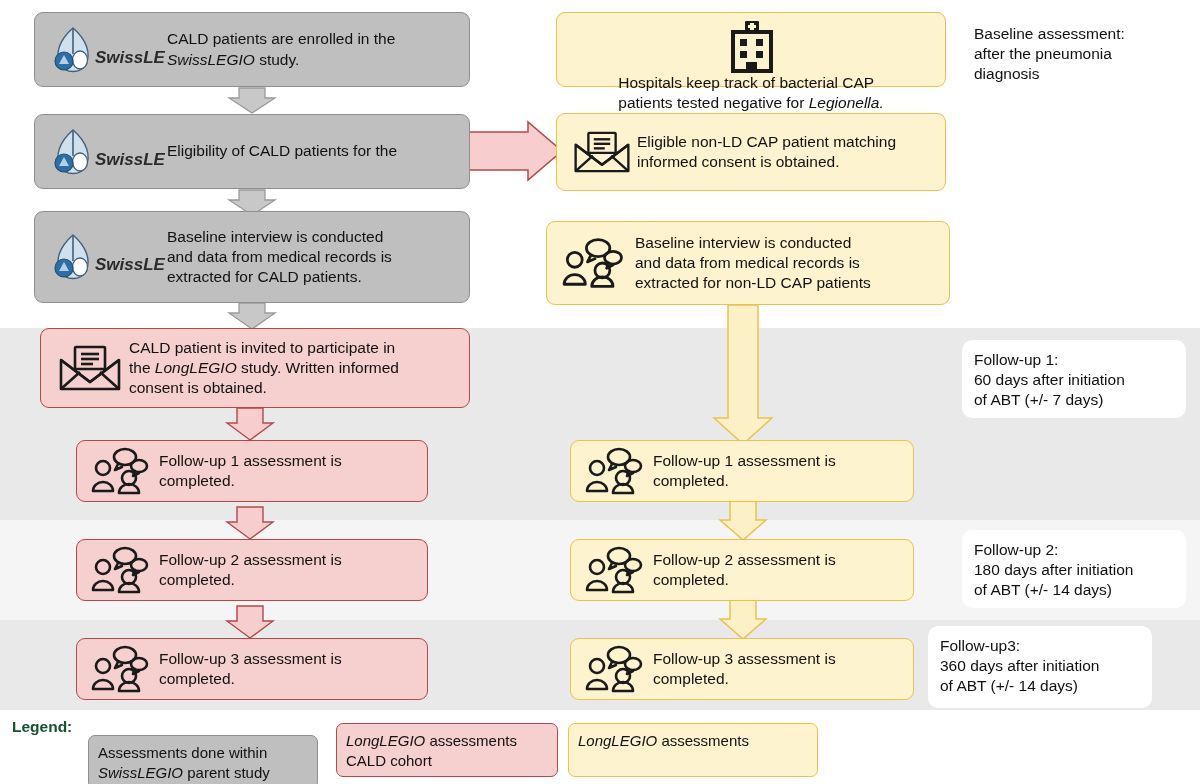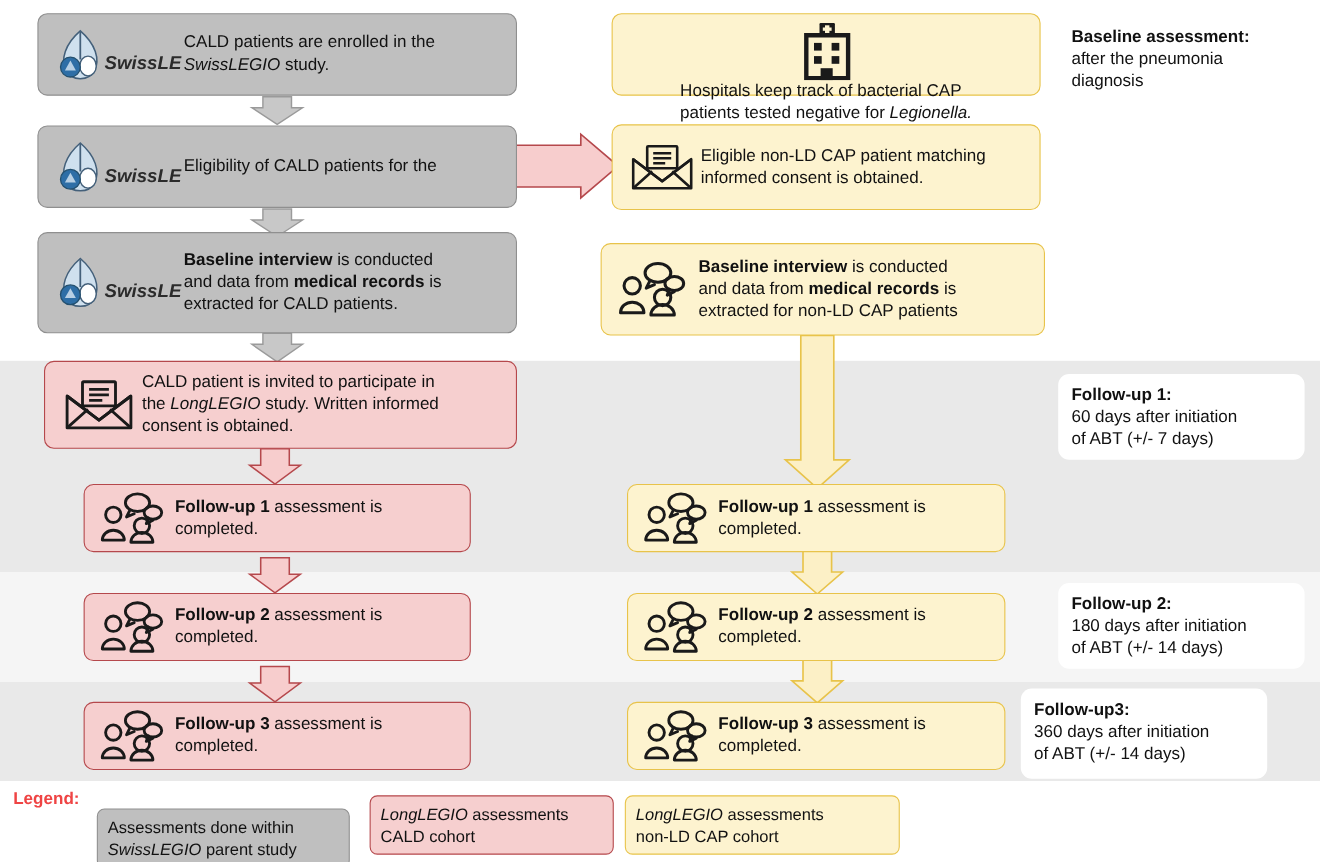--- a/index.html
+++ b/index.html
@@ -29,25 +29,25 @@
   }
   .node .txt{flex:1;}
   .node .icon{flex:0 0 auto;display:flex;align-items:center;justify-content:center;}
 
   .gray{background:#bfbfbf;border:1.4px solid #8f8f8f;}
   .pink{background:#f6cfcf;border:1.6px solid #b5484c;}
   .yellow{background:#fdf3cf;border:1.6px solid #e8c34a;}
   .white{background:#ffffff;border:none;border-radius:10px;}
 
   i,.it{font-style:italic;}
-  b,.bd{font-weight:bold;}
+  b,.bd{font-weight:normal;}
 
   
   .legend-label{
-    position:absolute;font-weight:bold;font-size:15.5px;color:#ef4444;
+    position:absolute;font-weight:bold;font-size:15.5px;color:#14532d;
   }
   .legend-box{
     position:absolute;box-sizing:border-box;border-radius:7px;
     font-size:15px;line-height:1.32;padding:7px 9px;color:#111;
   }
 
   
   svg.arrows{position:absolute;left:0;top:0;width:1200px;height:784px;pointer-events:none;}
 </style>
 </head>
@@ -377,16 +377,16 @@
 
   <div class="legend-box gray" style="left:88px;top:723px;width:230px;height:54px;border:1.4px solid #8f8f8f;margin-top:12px;">
     <span><div><span>Assessments done within</span></div><div><i>SwissLEGIO</i><span> parent study</span></div></span>
   </div>
 
   <div class="legend-box pink" style="left:336px;top:723px;width:222px;height:54px;border:1.6px solid #b5484c;">
     <span><div><i>LongLEGIO</i><span> assessments</span></div><div><span>CALD cohort</span></div></span>
   </div>
 
   <div class="legend-box yellow" style="left:568px;top:723px;width:250px;height:54px;border:1.6px solid #e8c34a;">
-    <span><div><i>LongLEGIO</i><span> assessments</span></div><div><span>non-LD CAP cohort</span></div></span>
+    <span><div><i>LongLEGIO</i><span> assessments</span></div></span>
   </div>
 
 </div>
 
 </body></html>

